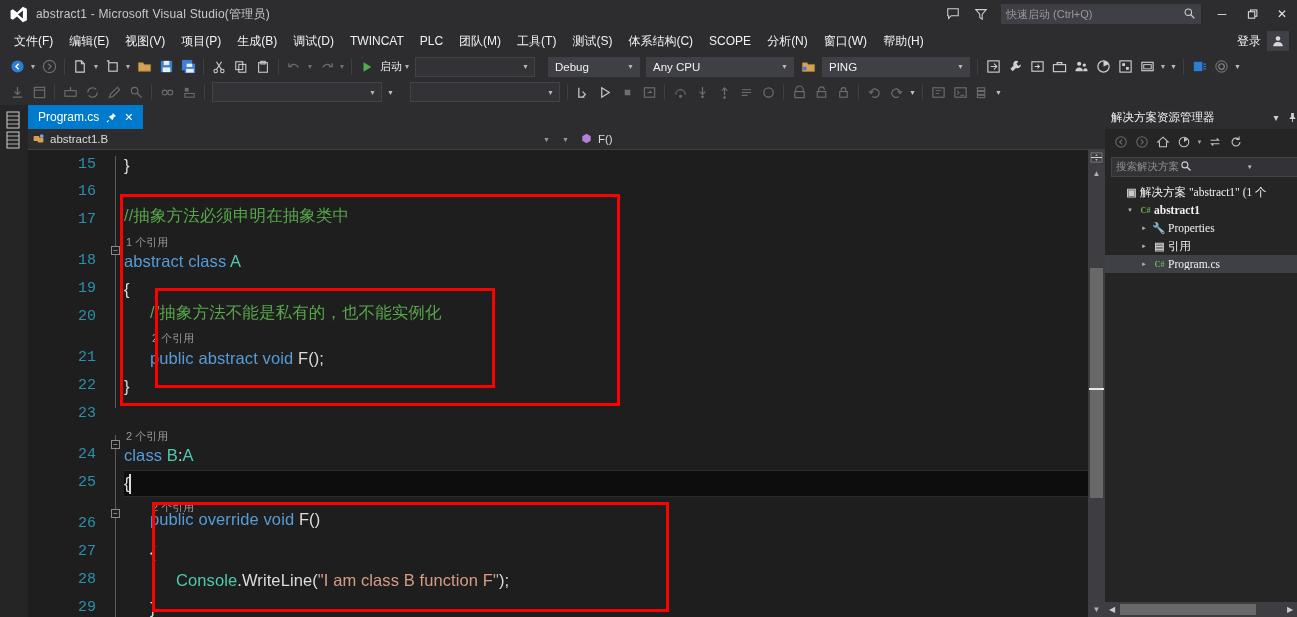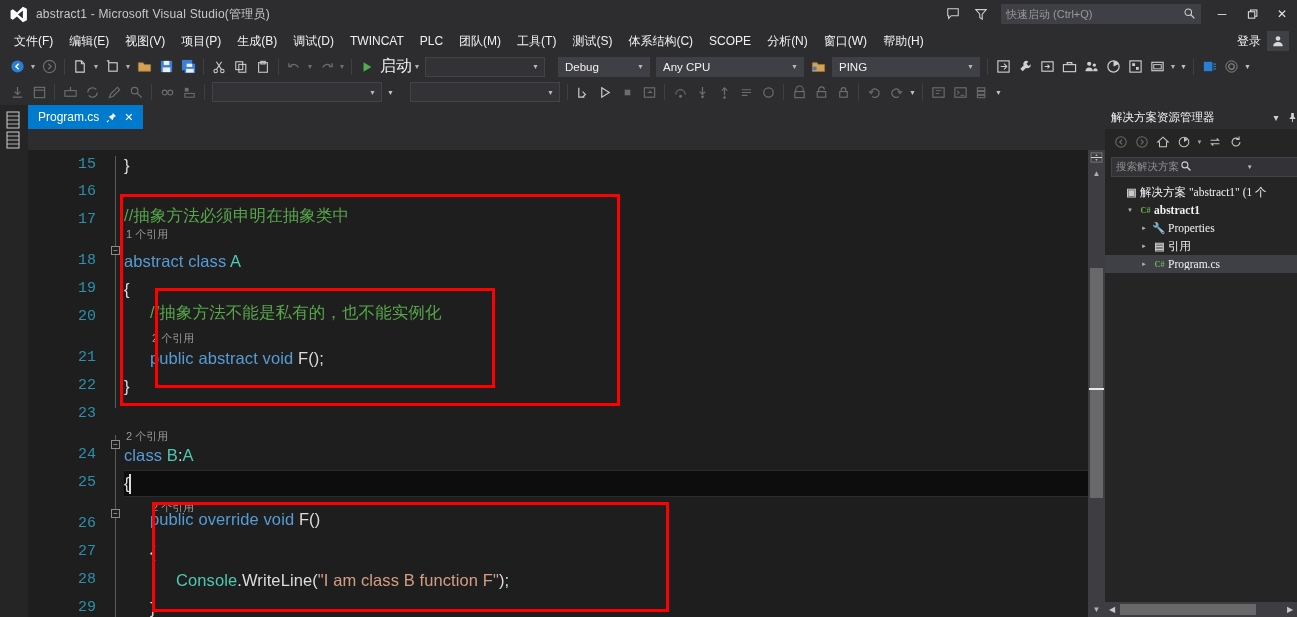--- a/index.html
+++ b/index.html
@@ -86,21 +86,21 @@
   }
   .tcaret.dis { color: #6d6d6d; }
   .tcombo {
     height: 20px; background: #3f3f46; border: 1px solid #3f3f46;
     display: flex; align-items: center; padding: 0 2px 0 6px;
     font-size: 11.5px; color: #f1f1f1; margin: 0 3px; flex: none;
   }
   .tcombo .cv { flex: 1; white-space: nowrap; overflow: hidden; }
   .tcombo .cc { color: #b7b7b7; font-size: 7px; padding: 0 3px; }
   .tcombo.empty { background: #333337; border-color: #434346; }
-  .run-label { font-size: 16px; color: #f1f1f1; padding-left: 2px; }
+  .run-label { font-size: 11px; color: #f1f1f1; padding-left: 2px; }
   .overflow {
     width: 11px; height: 22px; display: flex; flex-direction: column;
     align-items: center; justify-content: center; color: #c0c0c0;
     font-size: 7px; line-height: 5px; flex: none;
   }
 
   
   .leftdock {
     position: absolute; left: 0; top: 105px; width: 28px; height: 512px;
     background: #252526;
@@ -727,20 +727,42 @@
       <span class="ticon">
         <svg width="11" height="11" viewBox="0 0 12 12">
             <path d="M7.5 1 11 4.5 8.8 5.3 7 9 3 5 6.7 3.2z" fill="#ffffff"></path>
             <path d="M3 9 1 11" stroke="#ffffff" stroke-width="1.1"></path>
           </svg>
       </span>
       <span class="ticon">✕</span>
     </div>
   </div>
 
+  <div class="navbar">
+    <div class="nav-combo nav-left">
+      <span>
+        <svg width="13" height="13" viewBox="0 0 16 16">
+            <rect x="2" y="5" width="7" height="6" rx="1" fill="#d6a14d"></rect>
+            <rect x="7" y="7" width="7" height="6" rx="1" fill="#d6a14d"></rect>
+            <circle cx="12" cy="5" r="2.3" fill="#7aa7d6"></circle>
+          </svg>
+      </span>
+      <span>abstract1.B</span>
+      <span class="ncaret">▼</span>
+    </div>
+    <div class="nav-combo nav-right">
+      <span style="order:3">F()</span>
+      <span style="order:2">
+        <svg width="13" height="13" viewBox="0 0 16 16">
+            <path d="M8 2.2 13.2 5.2v5.6L8 13.8 2.8 10.8V5.2z" fill="#b180d7"></path>
+          </svg>
+      </span>
+      <span class="ncaret" style="order:1;margin-left:0;margin-right:0;padding-right:6px">▼</span>
+    </div>
+  </div>
 
   <div class="editor">
     <div class="indicator-margin"></div>
     <div class="gutter" id="gutter">
         <div class="lnum" style="top: 6px;">15</div>
         <div class="lnum" style="top: 33px;">16</div>
         <div class="lnum" style="top: 61px;">17</div>
         <div class="lnum" style="top: 102px;">18</div>
         <div class="lnum" style="top: 130px;">19</div>
         <div class="lnum" style="top: 158px;">20</div>
@@ -756,21 +778,21 @@
       </div>
     <div class="foldcol" id="foldcol">
       <div class="foldline" style="top:6px;height:252px"></div>
       <div class="foldline" style="top:285px;height:330px"></div>
     <div class="foldbox" style="top: 96px;">−</div>
         <div class="foldbox" style="top: 290px;">−</div>
         <div class="foldbox" style="top: 359px;">−</div>
       </div>
     <div class="codearea" id="codearea">
         <div class="cur-line" style="top: 320px; width: 992px;"></div>
-        <div class="codelens" style="top: 77px; left: 2px; text-align: center;">1 个引用</div>
+        <div class="codelens" style="top: 85px; left: 2px; text-align: center;">1 个引用</div>
         <div class="codelens" style="top: 181px; left: 28px;">2 个引用</div>
         <div class="codelens" style="top: 279px; left: 2px;">2 个引用</div>
         <div class="codelens" style="top: 350px; left: 28px;">2 个引用</div>
         <div class="cline" style="top: 6px; left: 0px;"><span class="pun">}</span></div>
         <div class="cline" style="top: 33px; left: 0px;"></div>
         <div class="cline" style="top: 55px; left: 0px;"><span class="cmt">//抽象方法必须申明在抽象类中</span></div>
         <div class="cline" style="top: 102px; left: 0px;"><span class="kw">abstract </span><span class="kw">class </span><span class="typ">A</span></div>
         <div class="cline" style="top: 130px; left: 0px;"><span class="pun">{</span></div>
         <div class="cline" style="top: 152px; left: 26px;"><span class="cmt">//抽象方法不能是私有的，也不能实例化</span></div>
         <div class="cline" style="top: 199px; left: 26px;"><span class="kw">public </span><span class="kw">abstract </span><span class="kw">void </span><span class="pun">F();</span></div>

